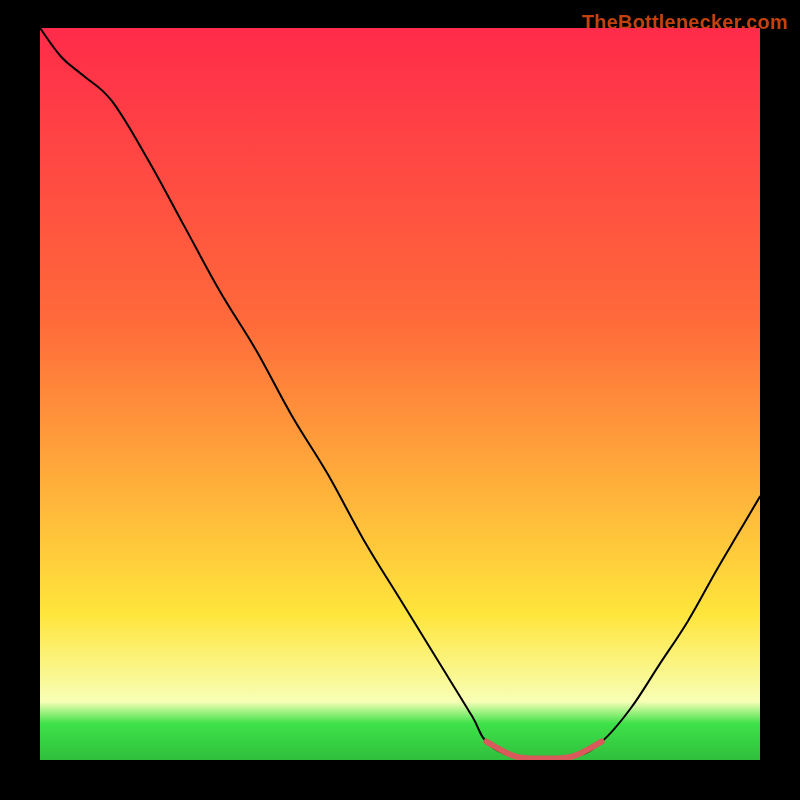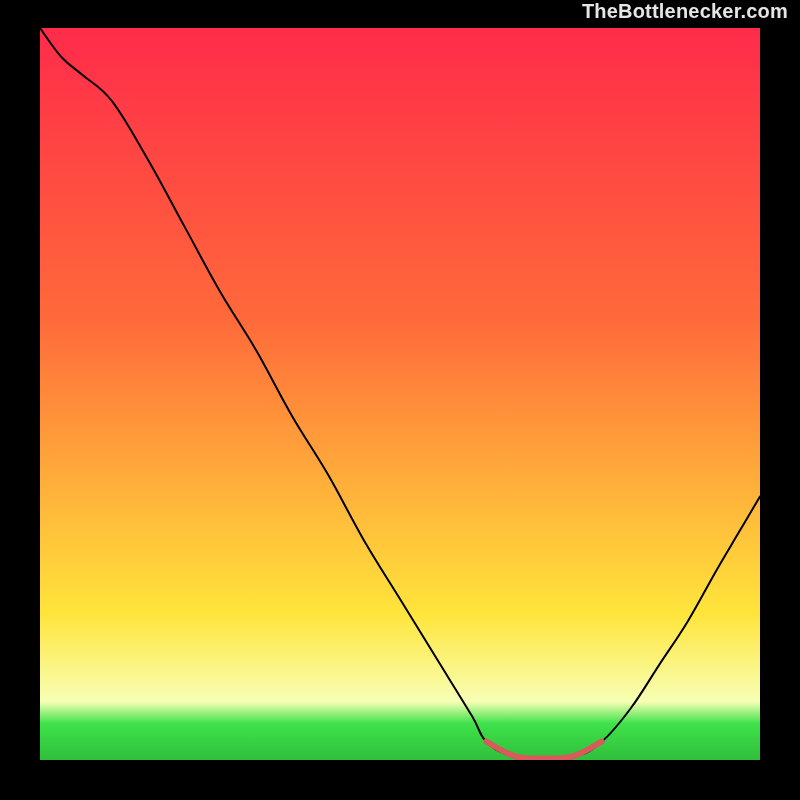--- a/index.html
+++ b/index.html
@@ -12,23 +12,23 @@
     font-family: Arial, Helvetica, sans-serif;
   }
   .frame {
     position: relative;
     width: 800px;
     height: 800px;
     background: #000;
   }
   .watermark {
     position: absolute;
-    top: 0;
+    top: 11px;
     right: 12px;
-    color: #e5e5e5;
+    color: #c2410c;
     font-size: 20px;
     font-weight: 600;
     letter-spacing: 0.2px;
     user-select: none;
   }
   .plot-outer {
     position: absolute;
     left: 40px;
     top: 28px;
     width: 720px;

